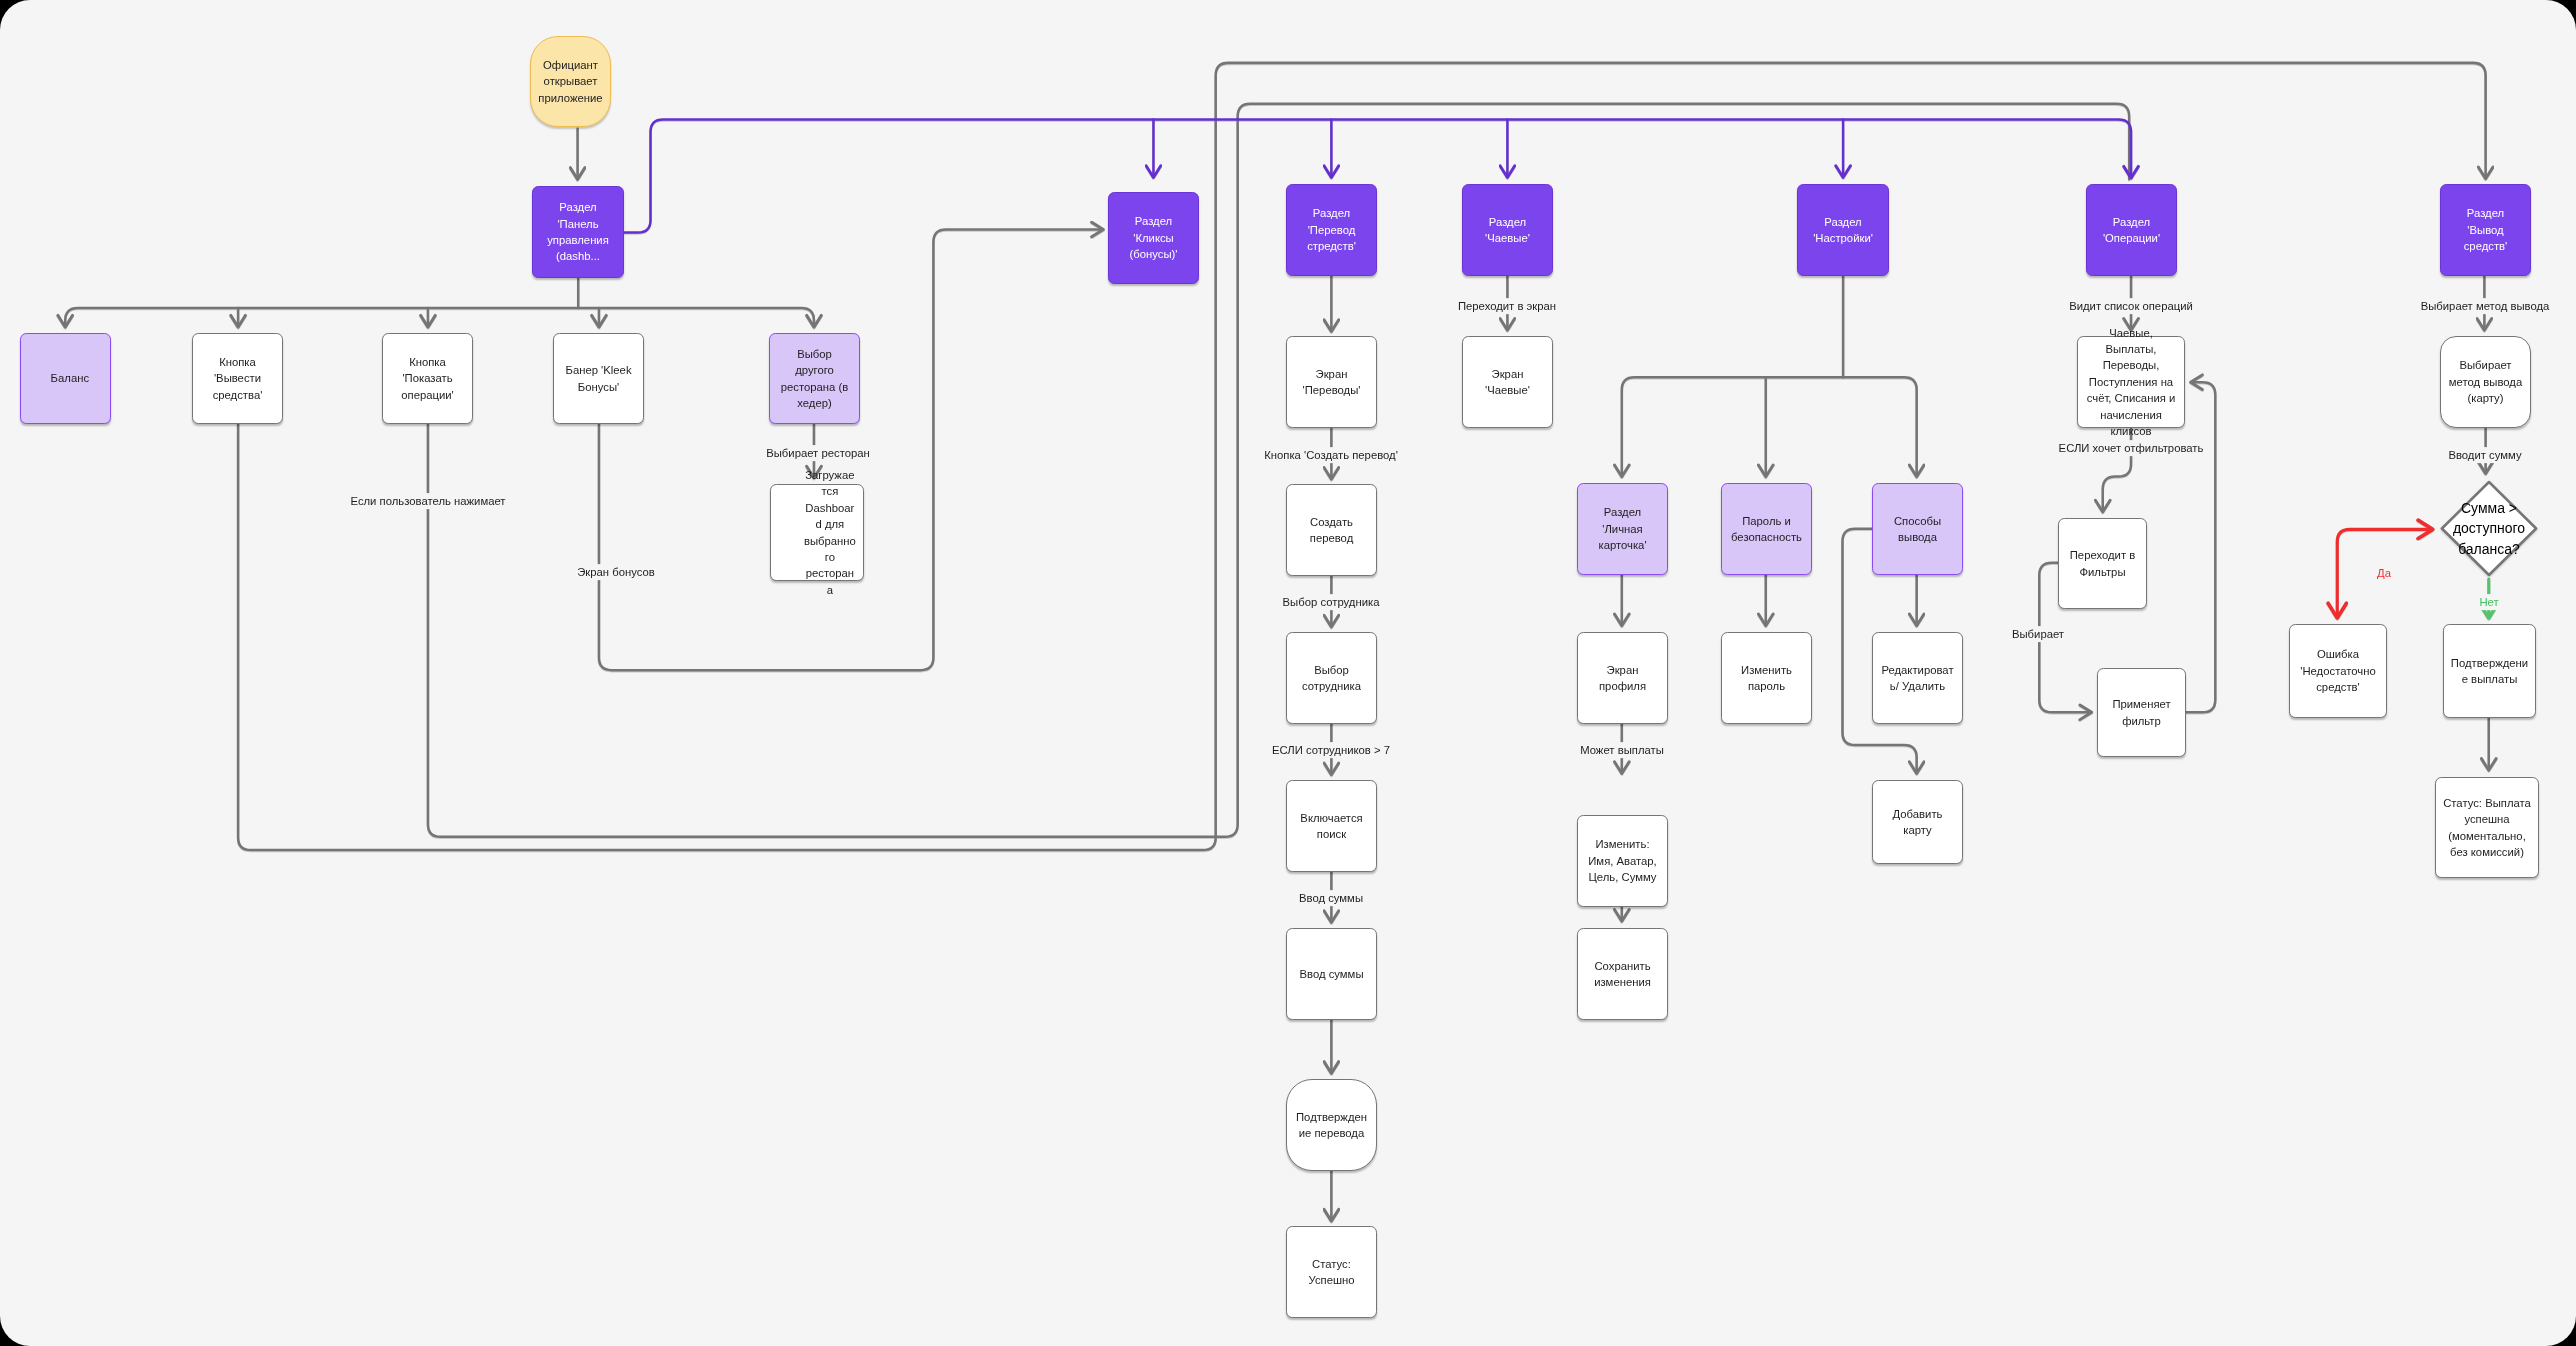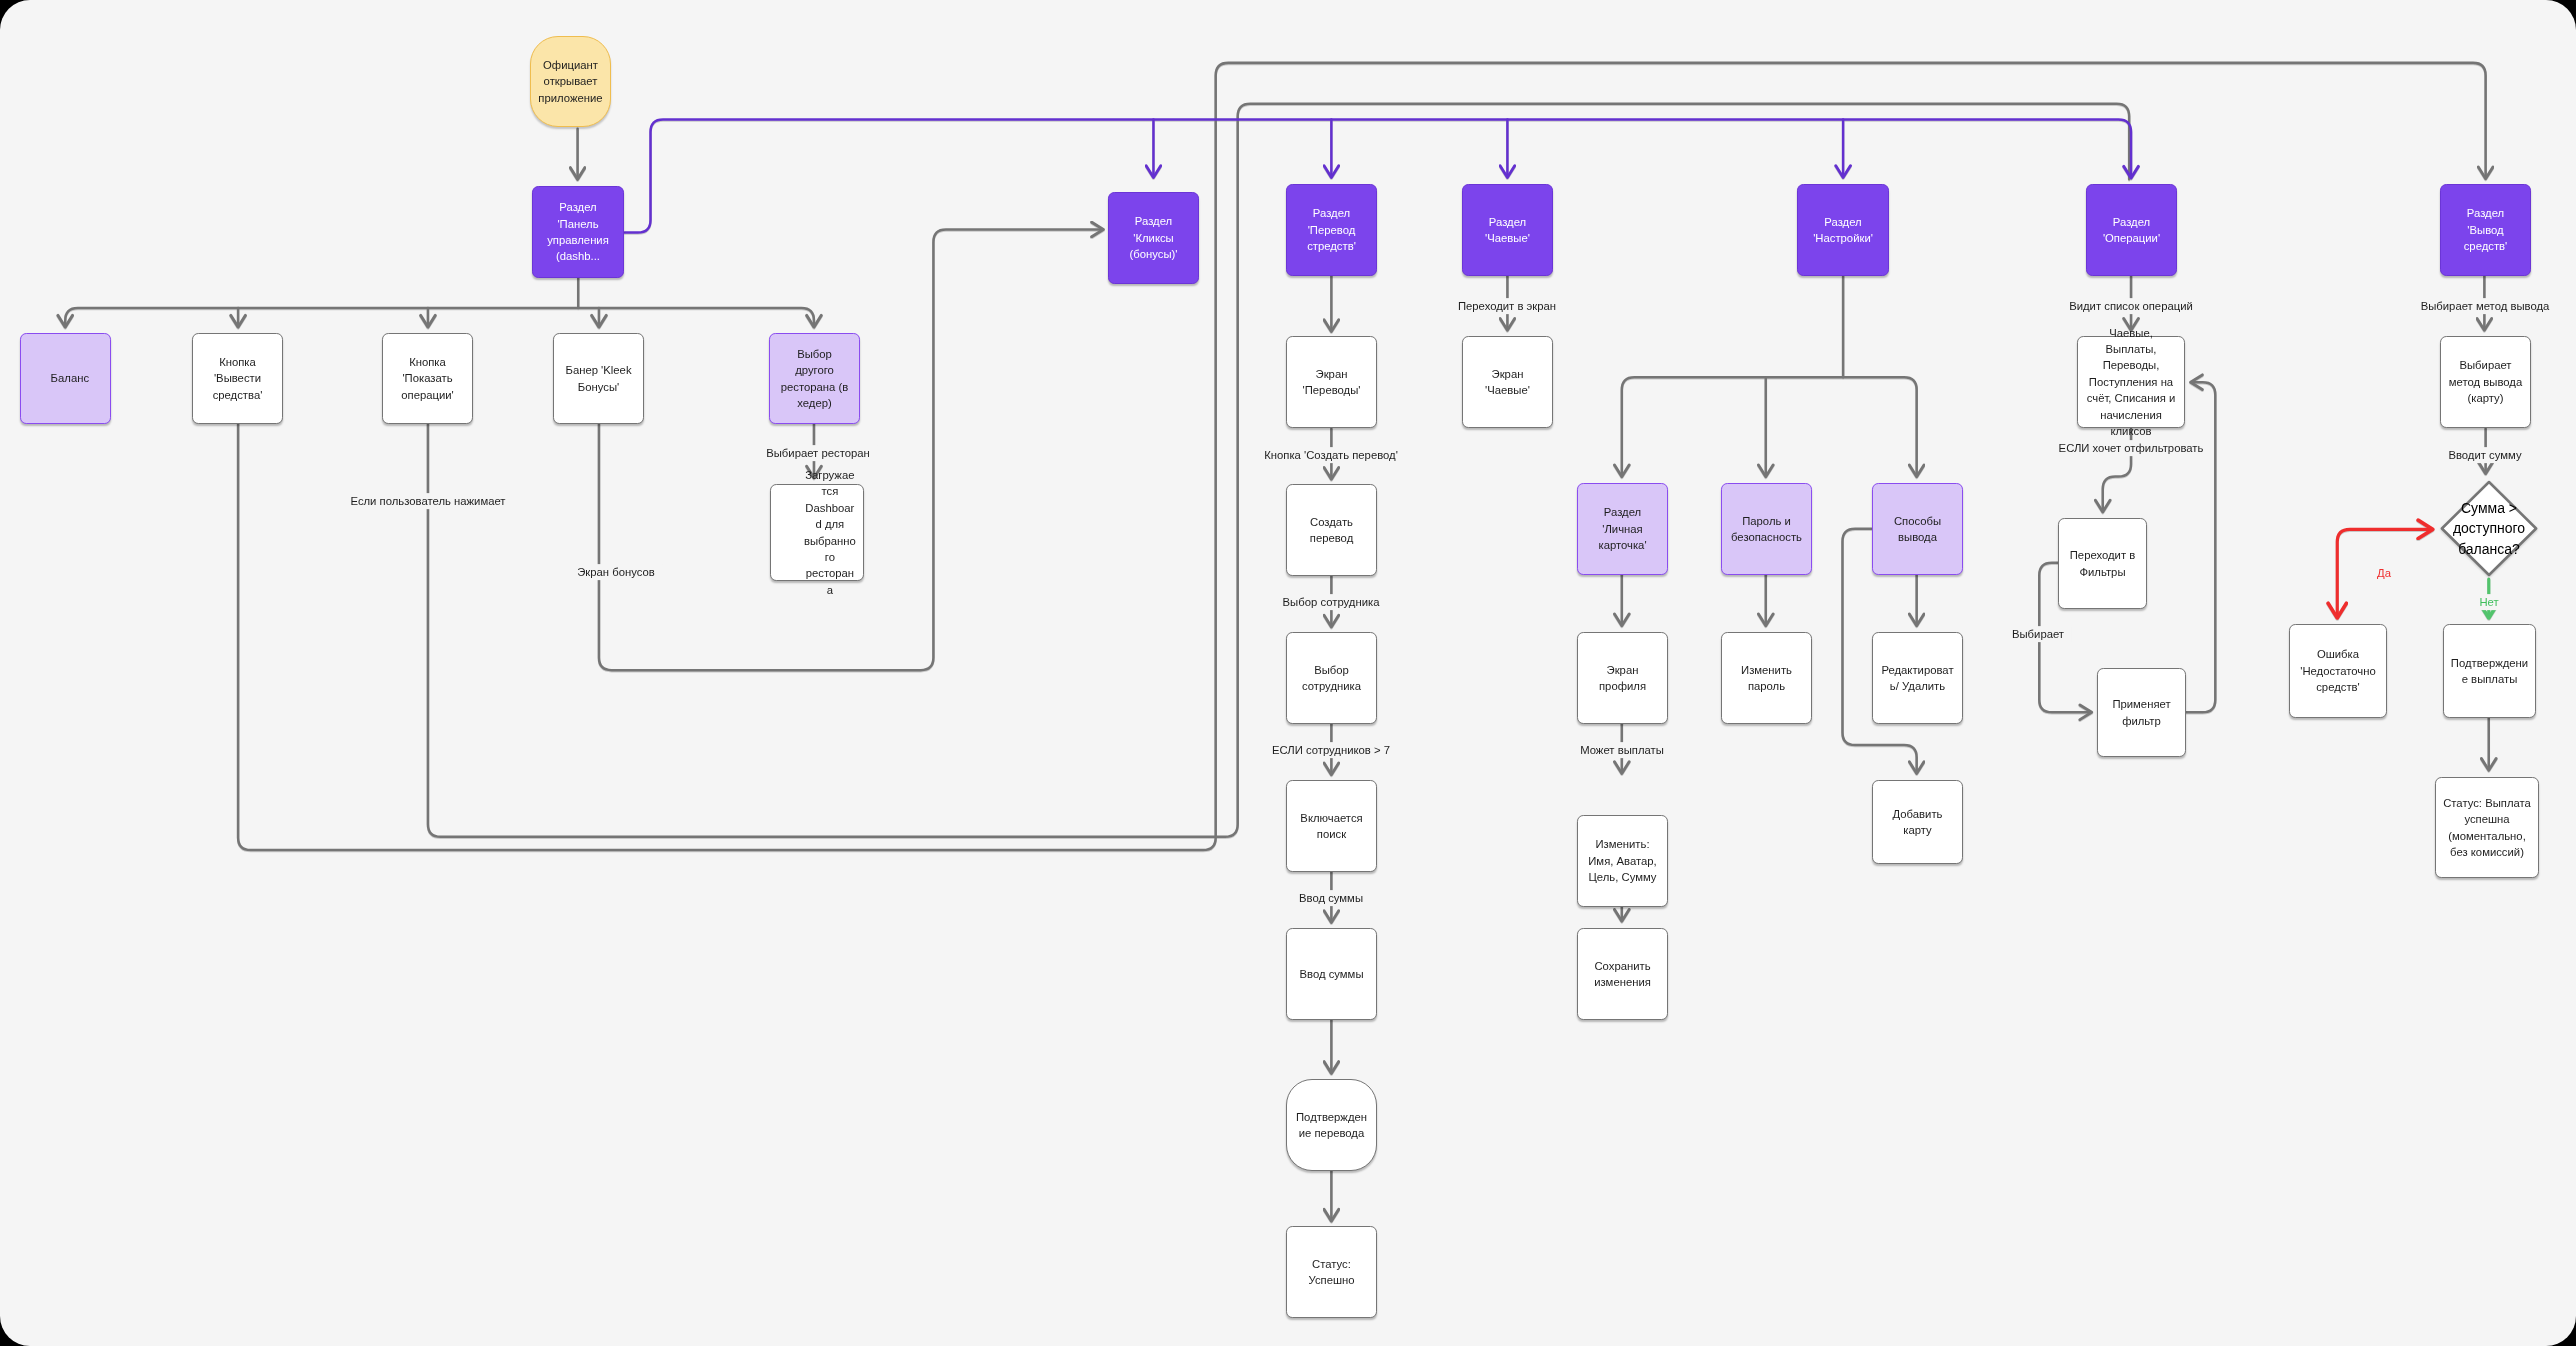--- a/index.html
+++ b/index.html
@@ -210,21 +210,21 @@
 <div class="node n-plain" style="left:2077px;top:336px;width:108px;height:92px;">
         <span>Чаевые, Выплаты, Переводы, Поступления на счёт, Списания и начисления кликсов</span>
       </div>
 <div class="node n-plain" style="left:2058px;top:518px;width:89px;height:91px;">
         <span>Переходит в Фильтры</span>
       </div>
 <div class="node n-plain" style="left:2097px;top:668px;width:89px;height:89px;">
         <span>Применяет фильтр</span>
       </div>
 
-<div class="node n-plain" style="left:2440px;top:336px;width:91px;height:92px;">
+<div class="node n-plain" style="left:2440px;top:336px;width:91px;height:92px;border-radius:16px;">
         <span>Выбирает метод вывода (карту)</span>
       </div>
 
 <div class="node n-diamond" style="left:2440px;top:480px;width:98px;height:97px;">
   <svg width="98" height="97" viewBox="0 0 156 154">
     <polygon points="78,3 153,77 78,151 3,77" fill="#ffffff" stroke="#757575" stroke-width="4" stroke-linejoin="round"></polygon>
   </svg>
   <span class="dlabel">Сумма &gt; доступного баланса?</span>
 </div>
 

